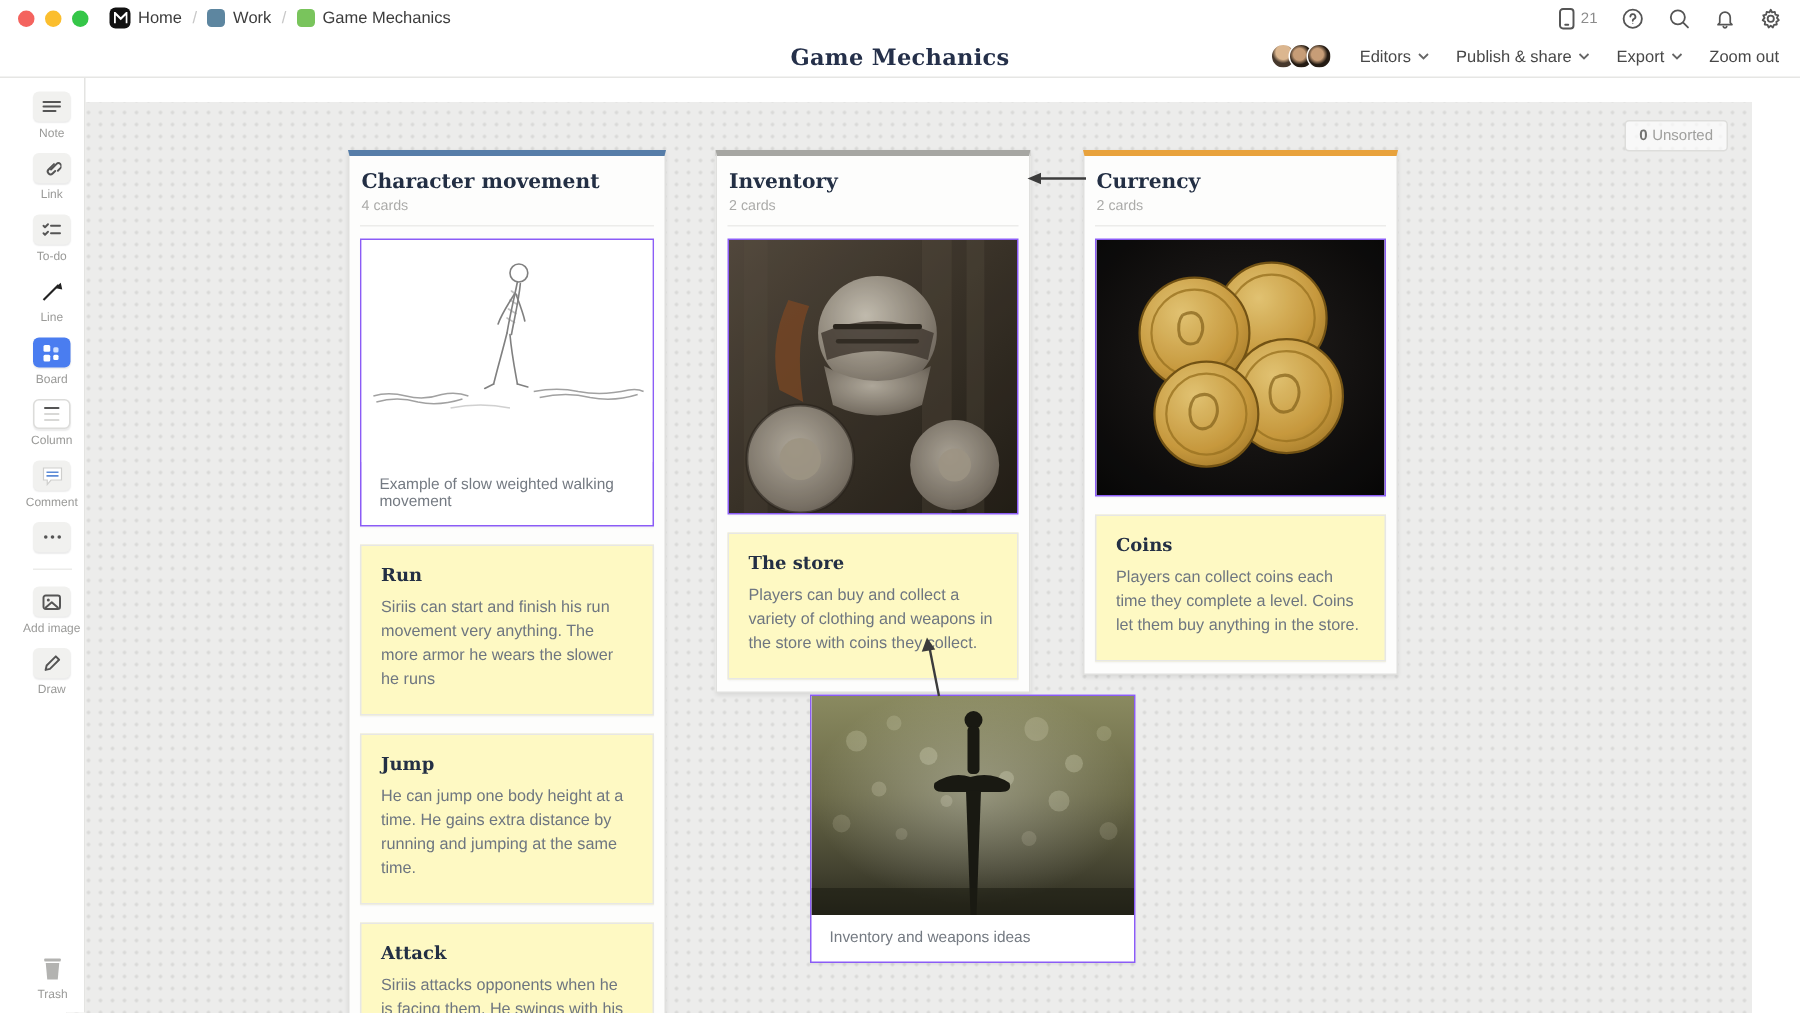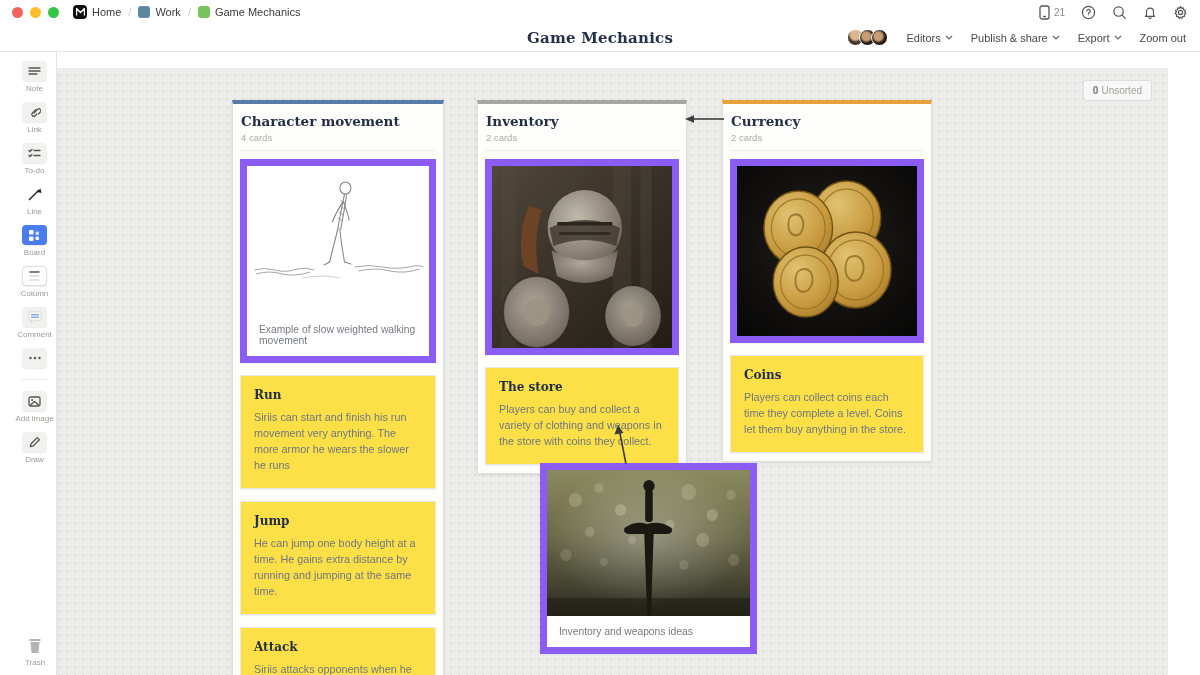--- a/index.html
+++ b/index.html
@@ -55,26 +55,26 @@
   .unsorted b { color:#737371; font-weight:bold; margin-right:3px; }
 
   .column { position:absolute; background:#fdfdfc; border:1px solid #e0e0de; border-top-width:4px; border-top-style:solid;
     box-shadow:0 1px 3px rgba(0,0,0,.09); }
   .col-head { text-align:left; padding:9px 8px 7px; cursor:pointer; }
   .col-title { font-family:"DejaVu Serif", serif; font-weight:bold; font-size:13.5px; color:#232f44; }
   .col-count { font-size:9.5px; color:#ababa9; margin-top:3px; }
   .col-divider { border-top:1px solid #ececea; margin:0 7px; }
   .col-cards { padding:8px 7px; display:flex; flex-direction:column; gap:12px; }
 
-  .note-card { background:#fde047; border:1px solid #e7e7e5; box-shadow:0 1px 1px rgba(0,0,0,.04);
+  .note-card { background:#fef9c3; border:1px solid #e7e7e5; box-shadow:0 1px 1px rgba(0,0,0,.04);
     padding:12px 13px 14px; cursor:pointer; }
   .note-title { font-family:"DejaVu Serif", serif; font-weight:bold; font-size:12px; color:#232f44; margin-bottom:8px; }
   .note-text { font-size:10.8px; line-height:1.48; color:#6e7680; }
 
-  .image-card { background:#fff; border:7px solid #8b5cf6; box-shadow:0 1px 1px rgba(0,0,0,.04); cursor:pointer; }
+  .image-card { background:#fff; border:1px solid #8b5cf6; box-shadow:0 1px 1px rgba(0,0,0,.04); cursor:pointer; }
   .image-card .img { display:block; width:100%; }
   .image-card .img svg { display:block; width:100%; height:100%; }
   .img-caption { padding:10px 12px; font-size:10.3px; color:#747a82; }
 
   .float-card { position:absolute; left:496px; top:395px; width:217px; }
 
   .connector { position:absolute; }
 
   .icon-stroke { stroke:#555; fill:none; stroke-width:1.3; stroke-linecap:round; stroke-linejoin:round; }
 </style>

